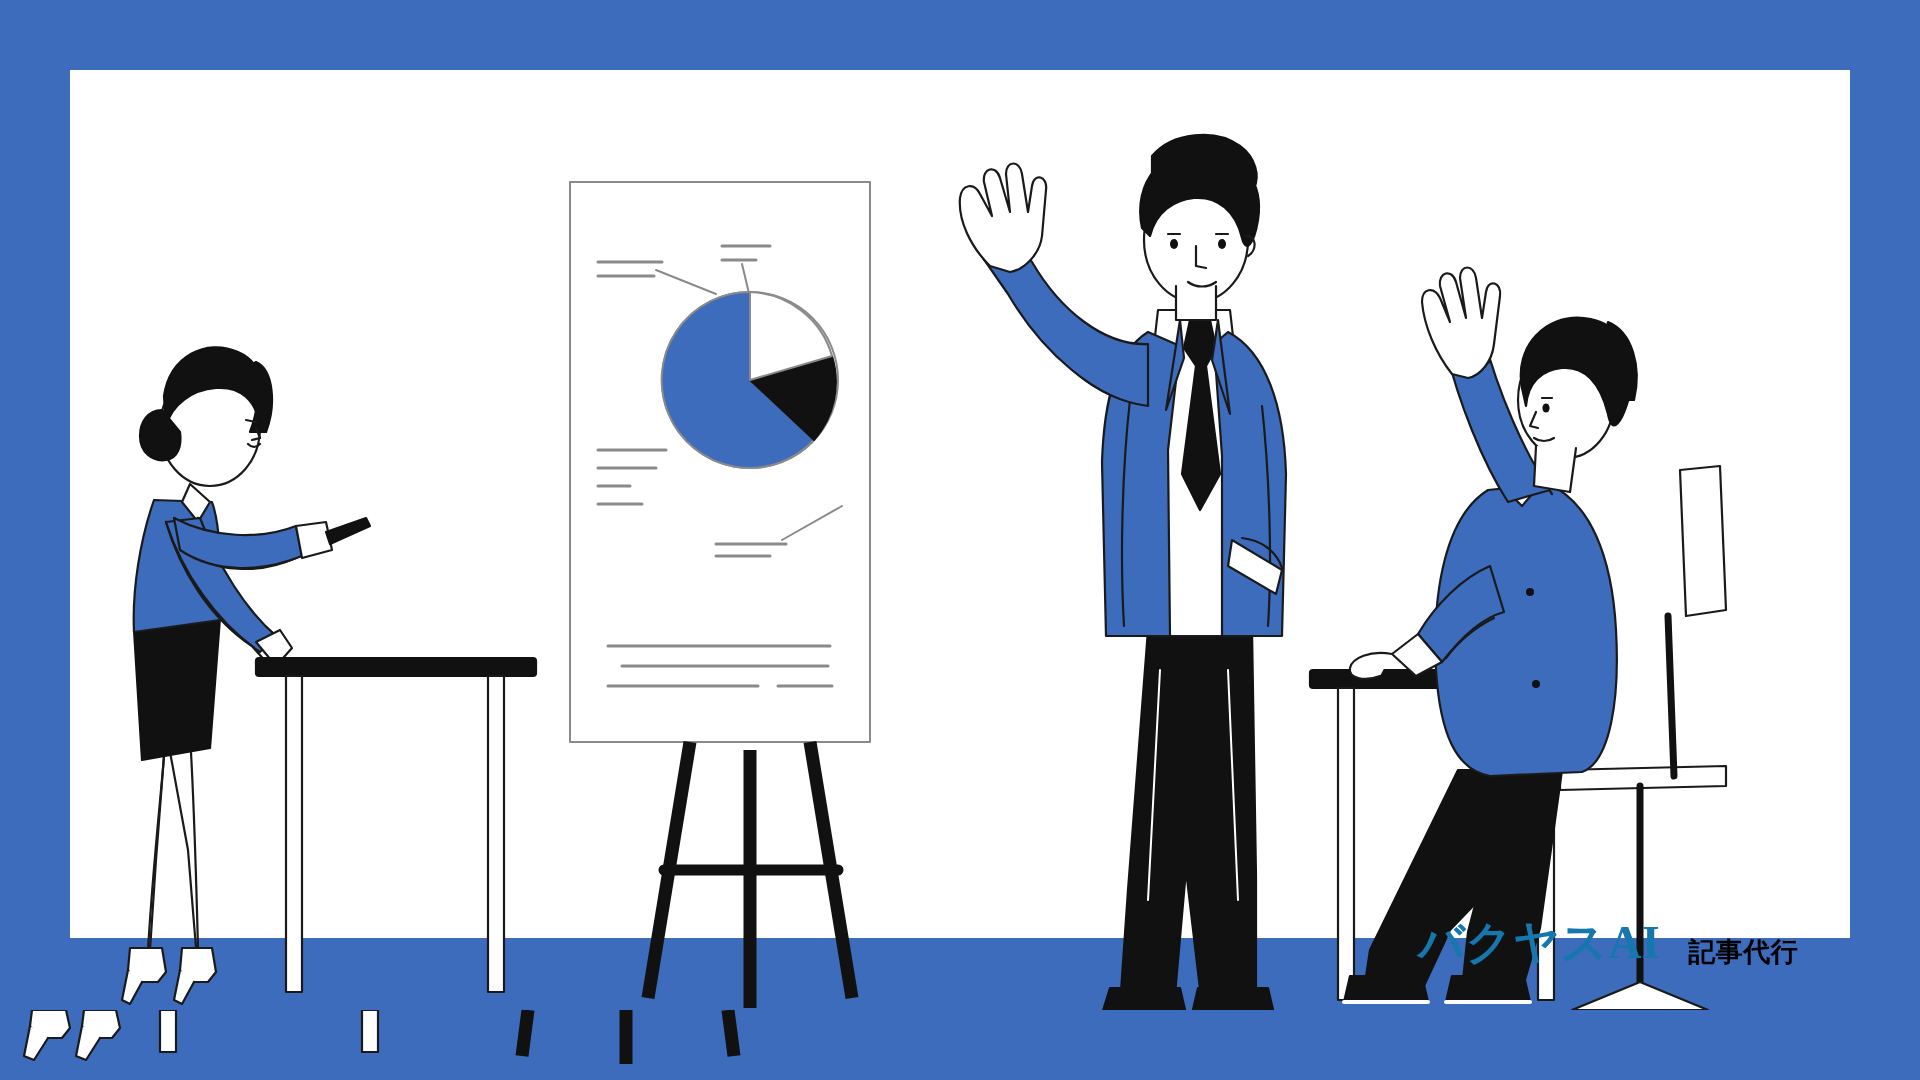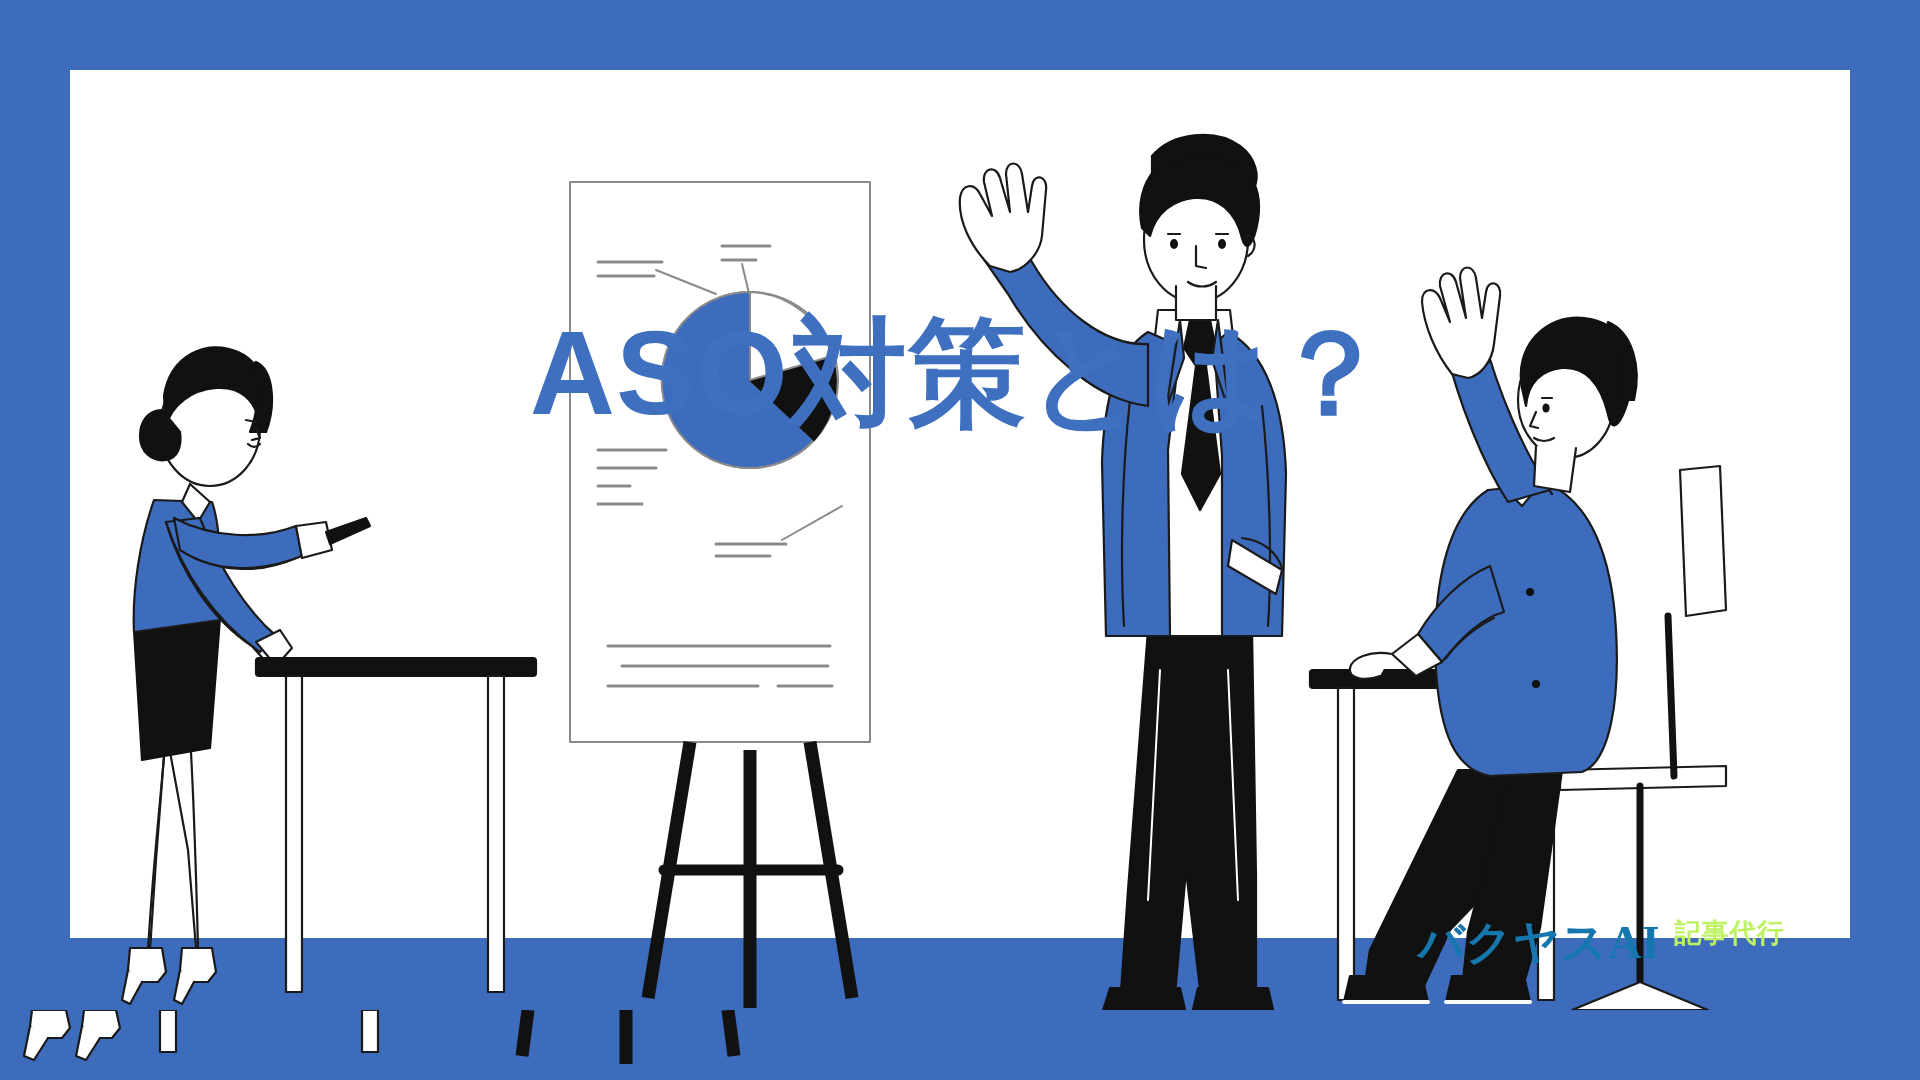--- a/index.html
+++ b/index.html
@@ -86,36 +86,36 @@
     height: 380px;
   }
   #illustration svg { display: block; }
 
   
   #logo {
     position: absolute;
     left: 1418px;
     top: 920px;
     display: flex;
-    align-items: flex-start;
-    gap: 14px;
+    align-items: flex-end;
+    gap: 28px;
     white-space: nowrap;
   }
   #logo-main {
     font-family: "Liberation Serif", "DejaVu Serif", serif;
     font-size: 46px;
     font-weight: 700;
     color: #1577ad;
     letter-spacing: 0.01em;
     line-height: 1;
   }
   #logo-sub {
     font-size: 27px;
     font-weight: 700;
-    color: #bef264;
+    color: #000000;
     letter-spacing: 0.02em;
     line-height: 1;
   }
 </style>
 </head>
 <body>
 
 <div id="slide">
 
   <div id="panel">
@@ -347,21 +347,20 @@
       <rect x="342" y="0" width="16" height="42" fill="#ffffff"></rect>
 
       <g stroke="#111111" stroke-width="13" stroke-linecap="butt">
         <path d="M508 0 L502 46"></path>
         <path d="M708 0 L714 46"></path>
         <path d="M606 0 L606 54"></path>
       </g>
     </g>
   </svg>
 
-  <div id="title">ASO対策とは？</div>
 
 
   <div id="logo">
     <span id="logo-main">バクヤスAI</span>
     <span id="logo-sub">記事代行</span>
   </div>
 
 </div>
 
 </body></html>

